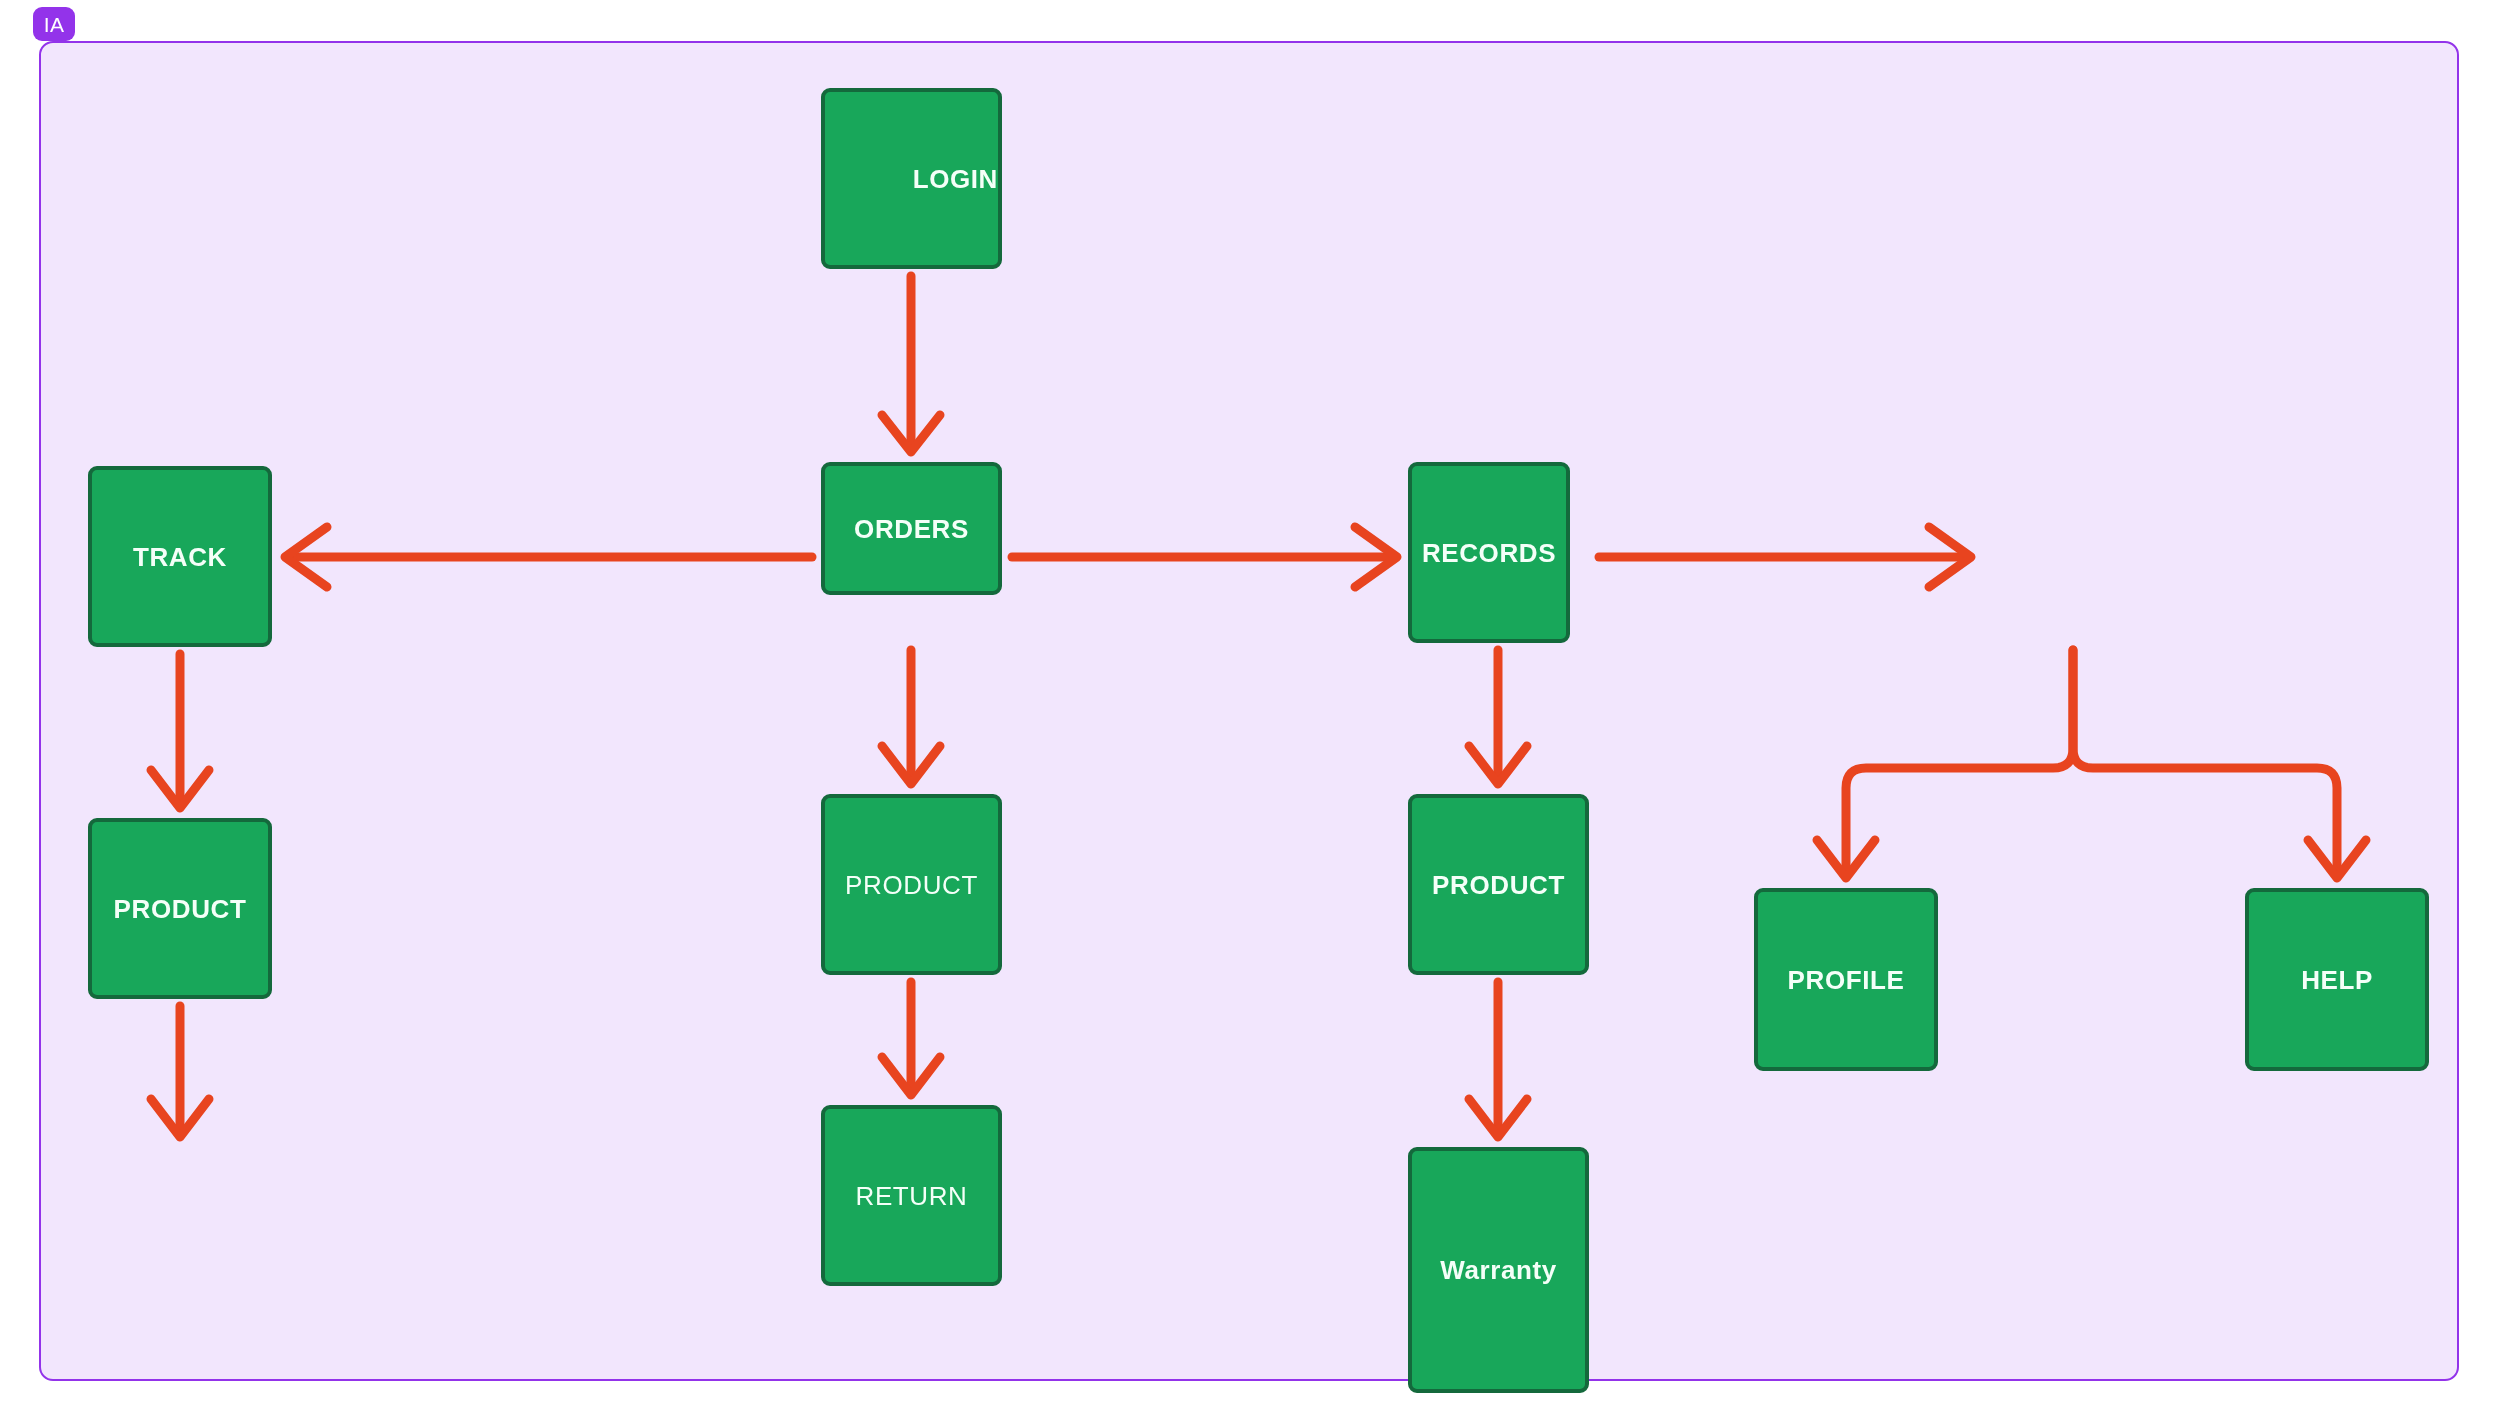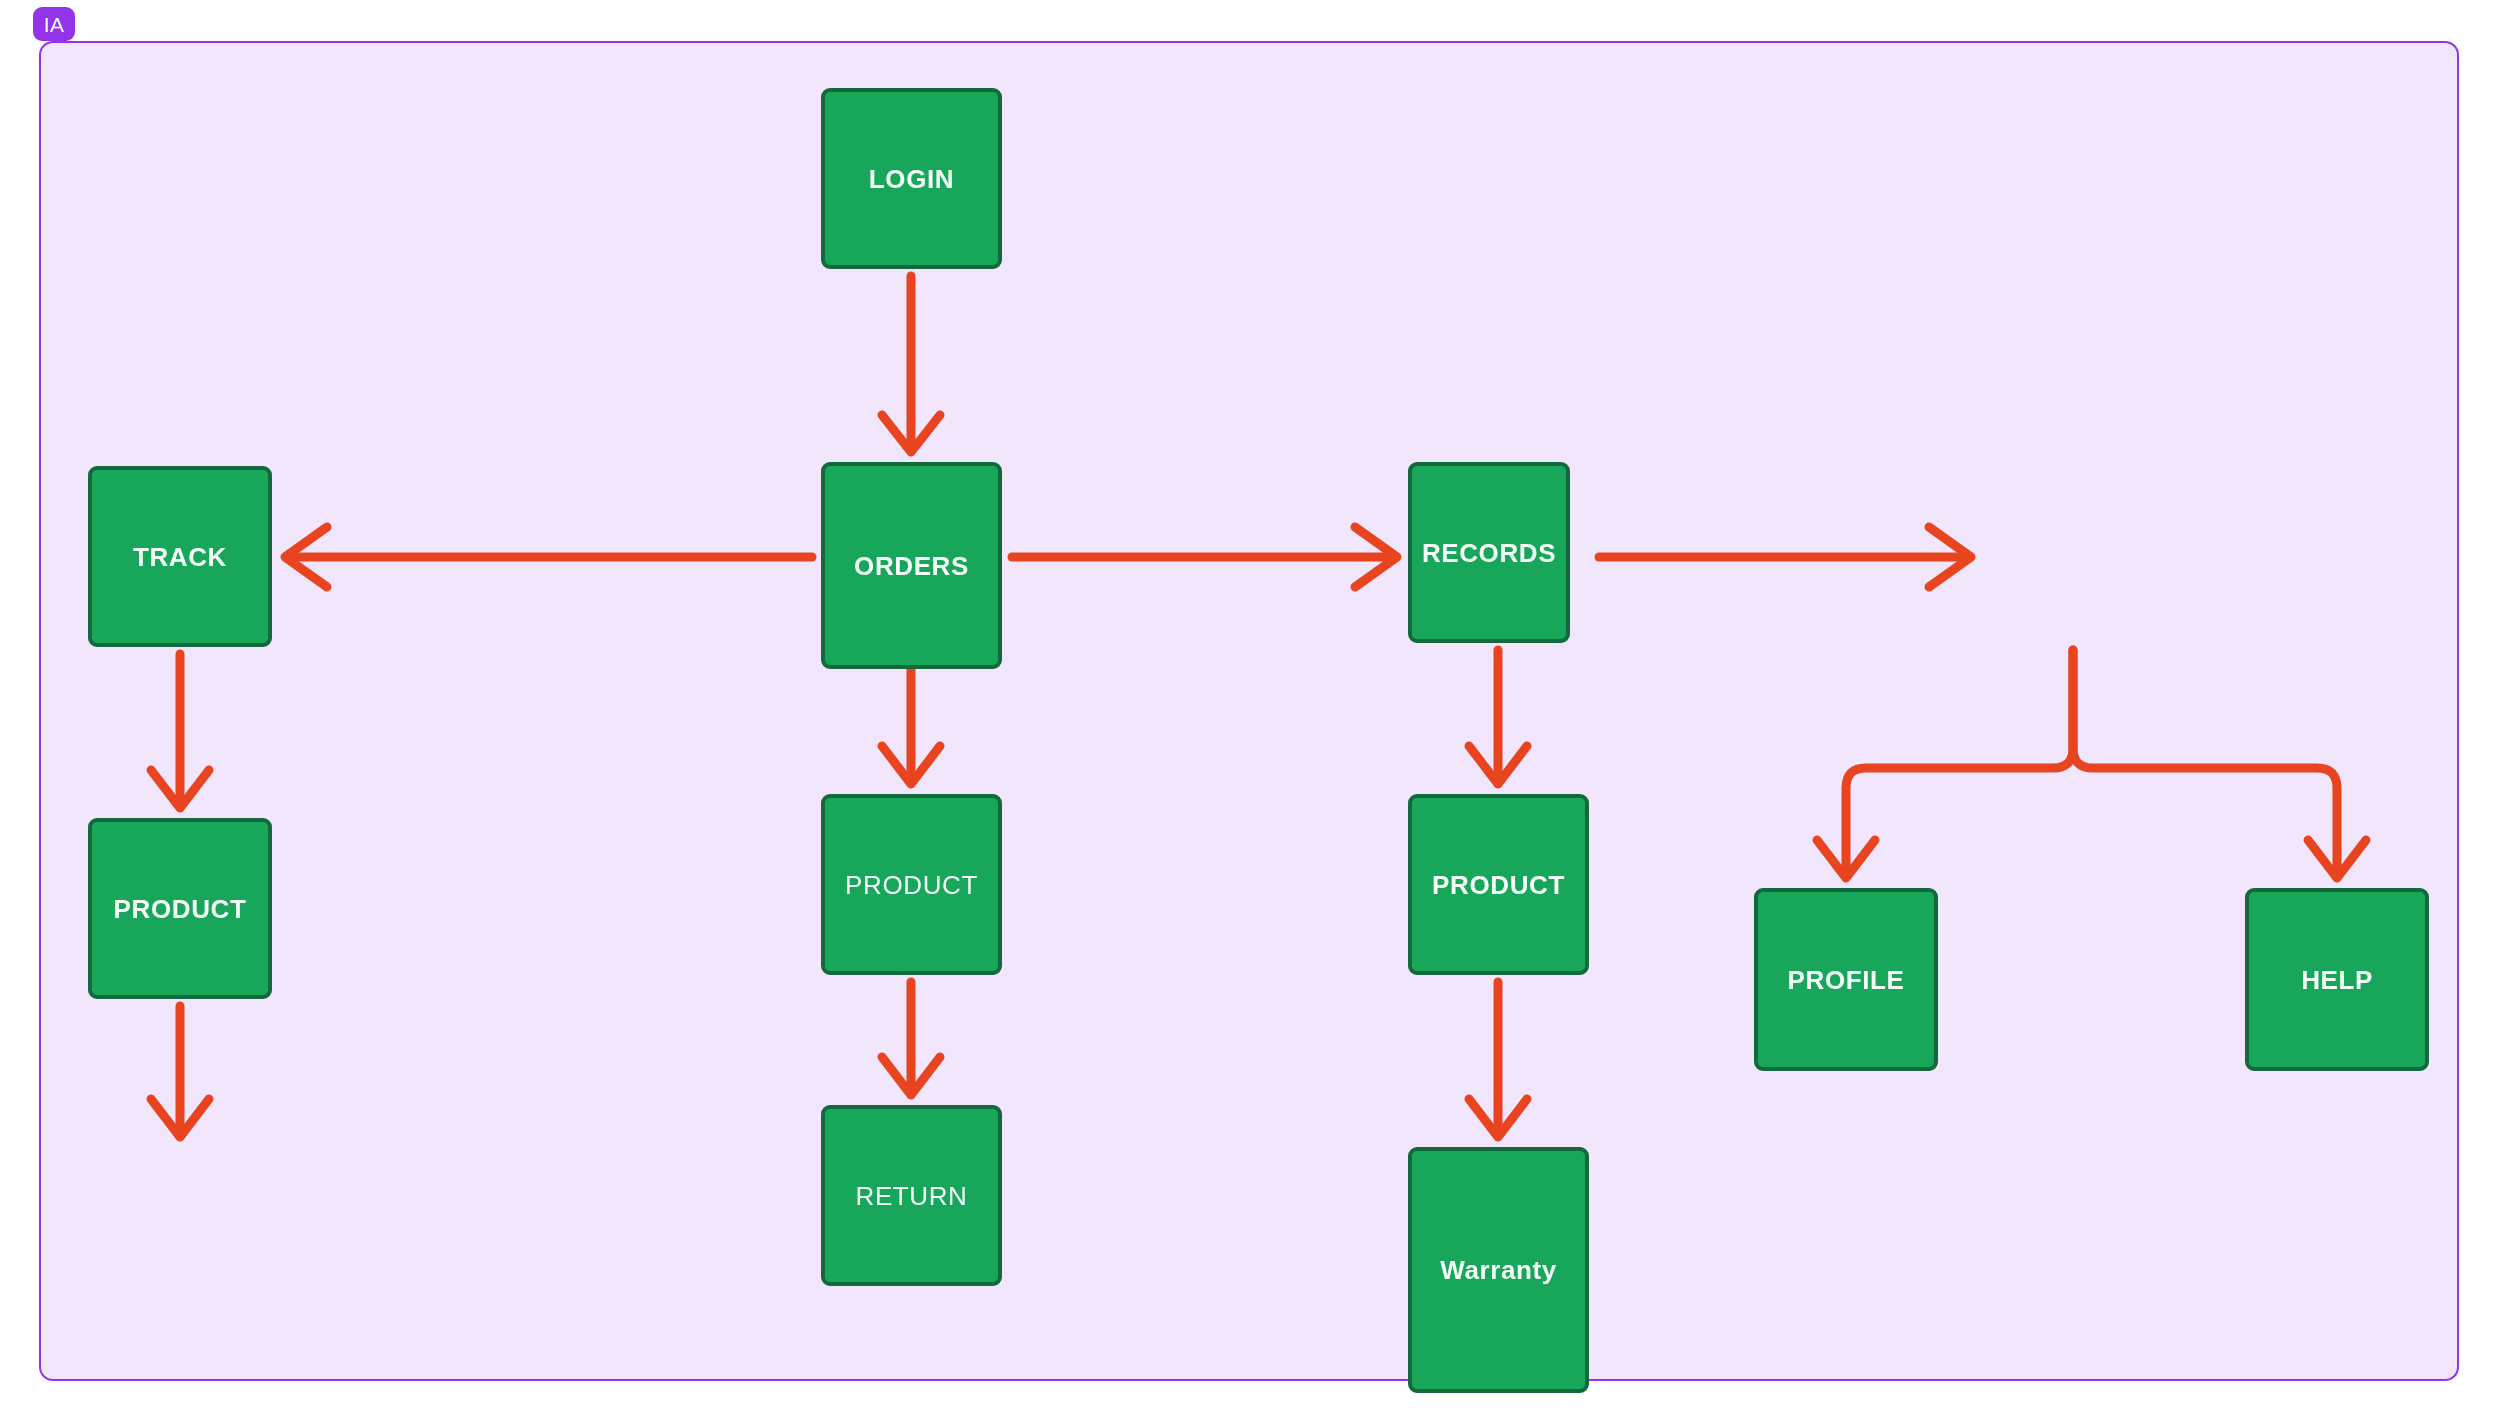--- a/index.html
+++ b/index.html
@@ -129,29 +129,29 @@
         <path d="M1817,840 L1846,878 L1875,840"></path>
       </g>
       <g>
         <path d="M2073,650 L2073,748 Q2073,768 2093,768 L2317,768 Q2337,768 2337,788 L2337,876"></path>
         <path d="M2308,840 L2337,878 L2366,840"></path>
       </g>
 
     </g>
   </svg>
 
-  <div class="node bold" style="left:821px;top:88px;width:181px;height:181px;">
+  <div class="node bold" style="left:821px;top:88px;width:181px;height:181px;justify-content:flex-end;">
     <span class="lbl">LOGIN</span>
   </div>
 
   <div class="node bold" style="left:88px;top:466px;width:184px;height:181px;">
     <span class="lbl">TRACK</span>
   </div>
 
-  <div class="node bold" style="left:821px;top:462px;width:181px;height:207px;">
+  <div class="node bold" style="left:821px;top:462px;width:181px;height:133px;">
     <span class="lbl">ORDERS</span>
   </div>
 
   <div class="node bold" style="left:1408px;top:462px;width:162px;height:181px;">
     <span class="lbl">RECORDS</span>
   </div>
 
 
   <div class="node bold" style="left:88px;top:818px;width:184px;height:181px;">
     <span class="lbl">PRODUCT</span>

